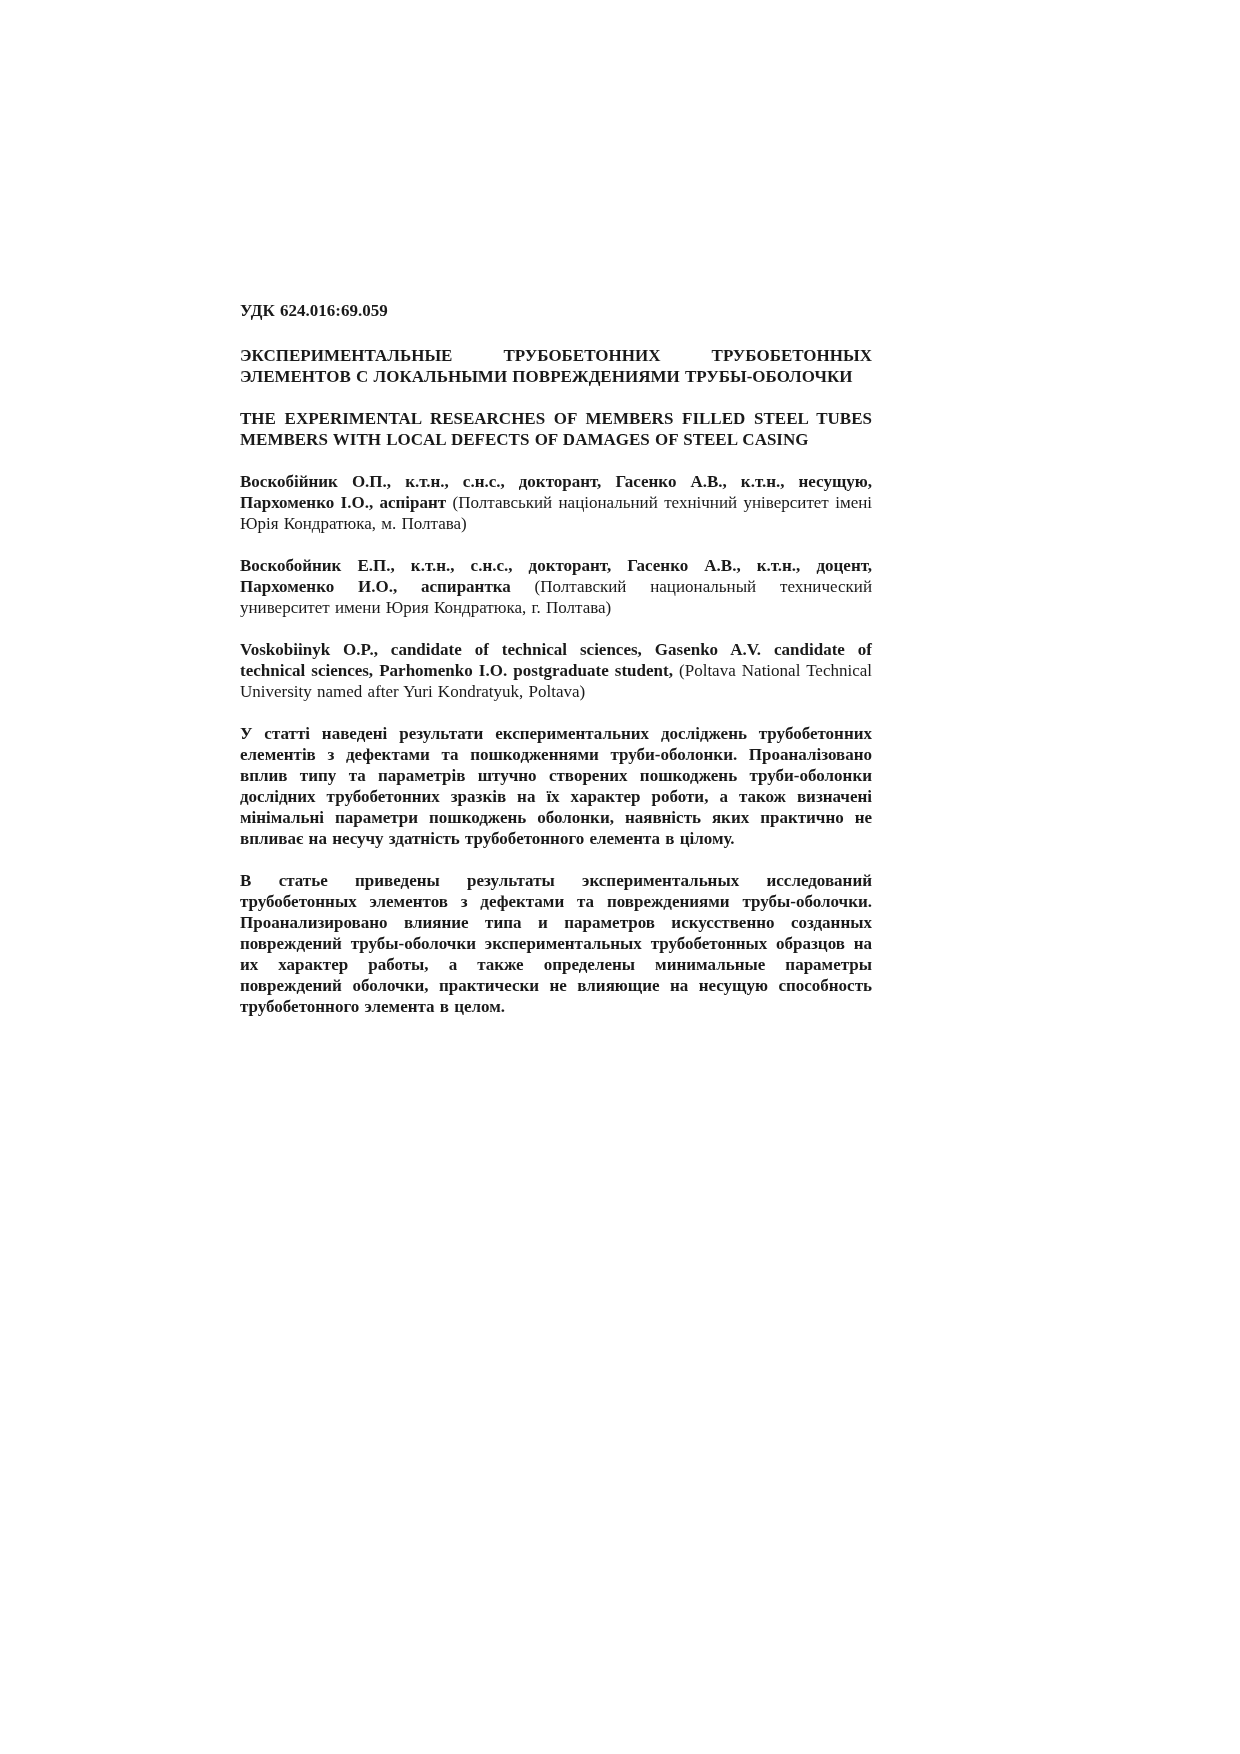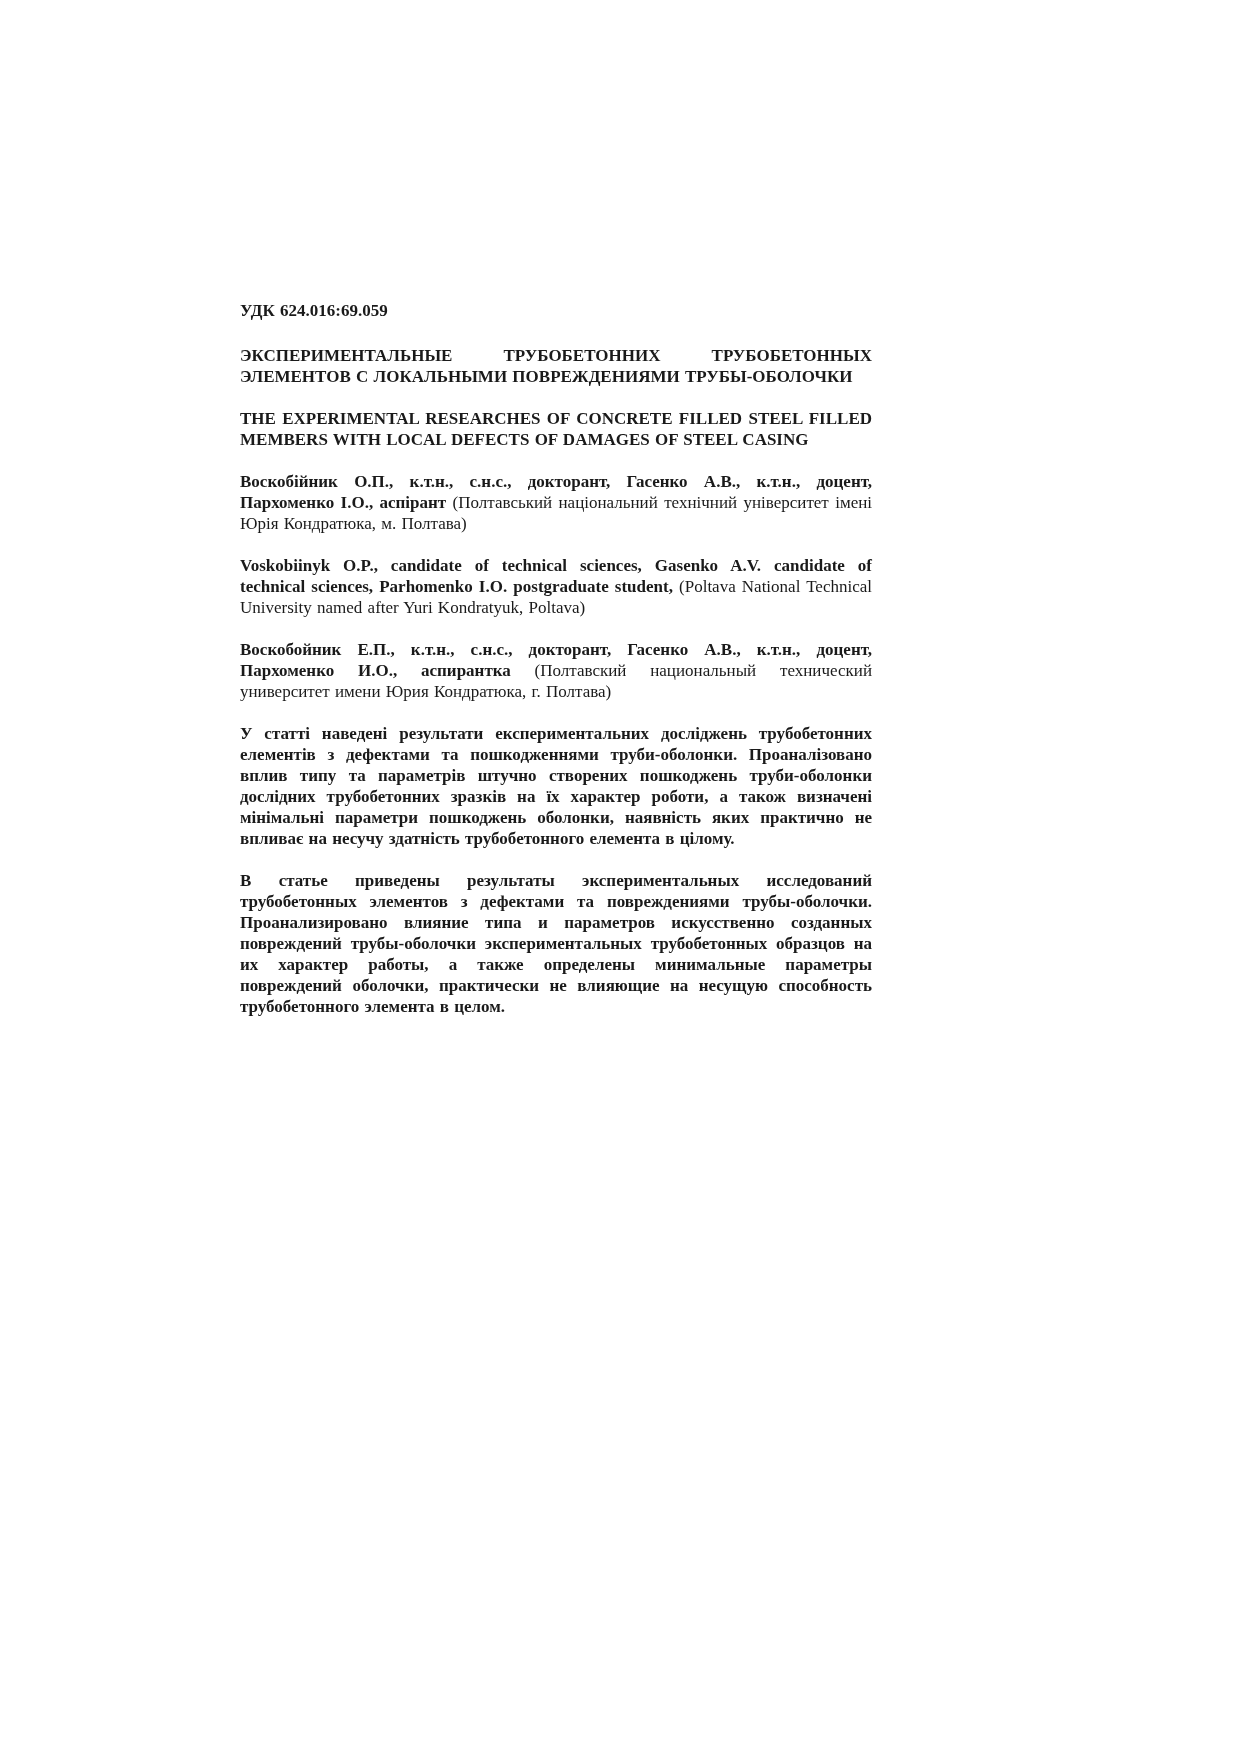--- a/index.html
+++ b/index.html
@@ -41,26 +41,26 @@
 <body>
 
 <div class="page">
   <div class="content">
 
     <p class="udc b">УДК 624.016:69.059</p>
 
 
     <p class="b">ЭКСПЕРИМЕНТАЛЬНЫЕ ТРУБОБЕТОННИХ ТРУБОБЕТОННЫХ ЭЛЕМЕНТОВ С ЛОКАЛЬНЫМИ ПОВРЕЖДЕНИЯМИ ТРУБЫ-ОБОЛОЧКИ</p>
 
-    <p class="b">THE EXPERIMENTAL RESEARCHES OF CONCRETE FILLED STEEL FILLED MEMBERS WITH LOCAL DEFECTS OF DAMAGES OF STEEL CASING</p>
+    <p class="b">THE EXPERIMENTAL RESEARCHES OF MEMBERS FILLED STEEL TUBES MEMBERS WITH LOCAL DEFECTS OF DAMAGES OF STEEL CASING</p>
 
-    <p><span class="b">Воскобійник О.П., к.т.н., с.н.с., докторант, Гасенко А.В., к.т.н., доцент, Пархоменко І.О., аспірант</span> <span>(Полтавський національний технічний університет імені Юрія Кондратюка, м. Полтава)</span></p>
+    <p><span class="b">Воскобійник О.П., к.т.н., с.н.с., докторант, Гасенко А.В., к.т.н., несущую, Пархоменко І.О., аспірант</span> <span>(Полтавський національний технічний університет імені Юрія Кондратюка, м. Полтава)</span></p>
+
+    <p><span class="b">Воскобойник Е.П., к.т.н., с.н.с., докторант, Гасенко А.В., к.т.н., доцент, Пархоменко И.О., аспирантка</span> <span>(Полтавский национальный технический университет имени Юрия Кондратюка, г. Полтава)</span></p>
 
     <p><span class="b">Voskobiinyk O.P., candidate of technical sciences, Gasenko A.V. candidate of technical sciences, Parhomenko I.O. postgraduate student,</span> <span>(Poltava National Technical University named after Yuri Kondratyuk, Poltava)</span></p>
-
-    <p><span class="b">Воскобойник Е.П., к.т.н., с.н.с., докторант, Гасенко А.В., к.т.н., доцент, Пархоменко И.О., аспирантка</span> <span>(Полтавский национальный технический университет имени Юрия Кондратюка, г. Полтава)</span></p>
 
     <p class="b">У статті наведені результати експериментальних досліджень трубобетонних елементів з дефектами та пошкодженнями труби-оболонки. Проаналізовано вплив типу та параметрів штучно створених пошкоджень труби-оболонки дослідних трубобетонних зразків на їх характер роботи, а також визначені мінімальні параметри пошкоджень оболонки, наявність яких практично не впливає на несучу здатність трубобетонного елемента в цілому.</p>
 
     <p class="b">В статье приведены результаты экспериментальных исследований трубобетонных элементов з дефектами та повреждениями трубы-оболочки. Проанализировано влияние типа и параметров искусственно созданных повреждений трубы-оболочки экспериментальных трубобетонных образцов на их характер работы, а также определены минимальные параметры повреждений оболочки, практически не влияющие на несущую способность трубобетонного элемента в целом.</p>
 
   </div>
 </div>
 
 </body></html>

